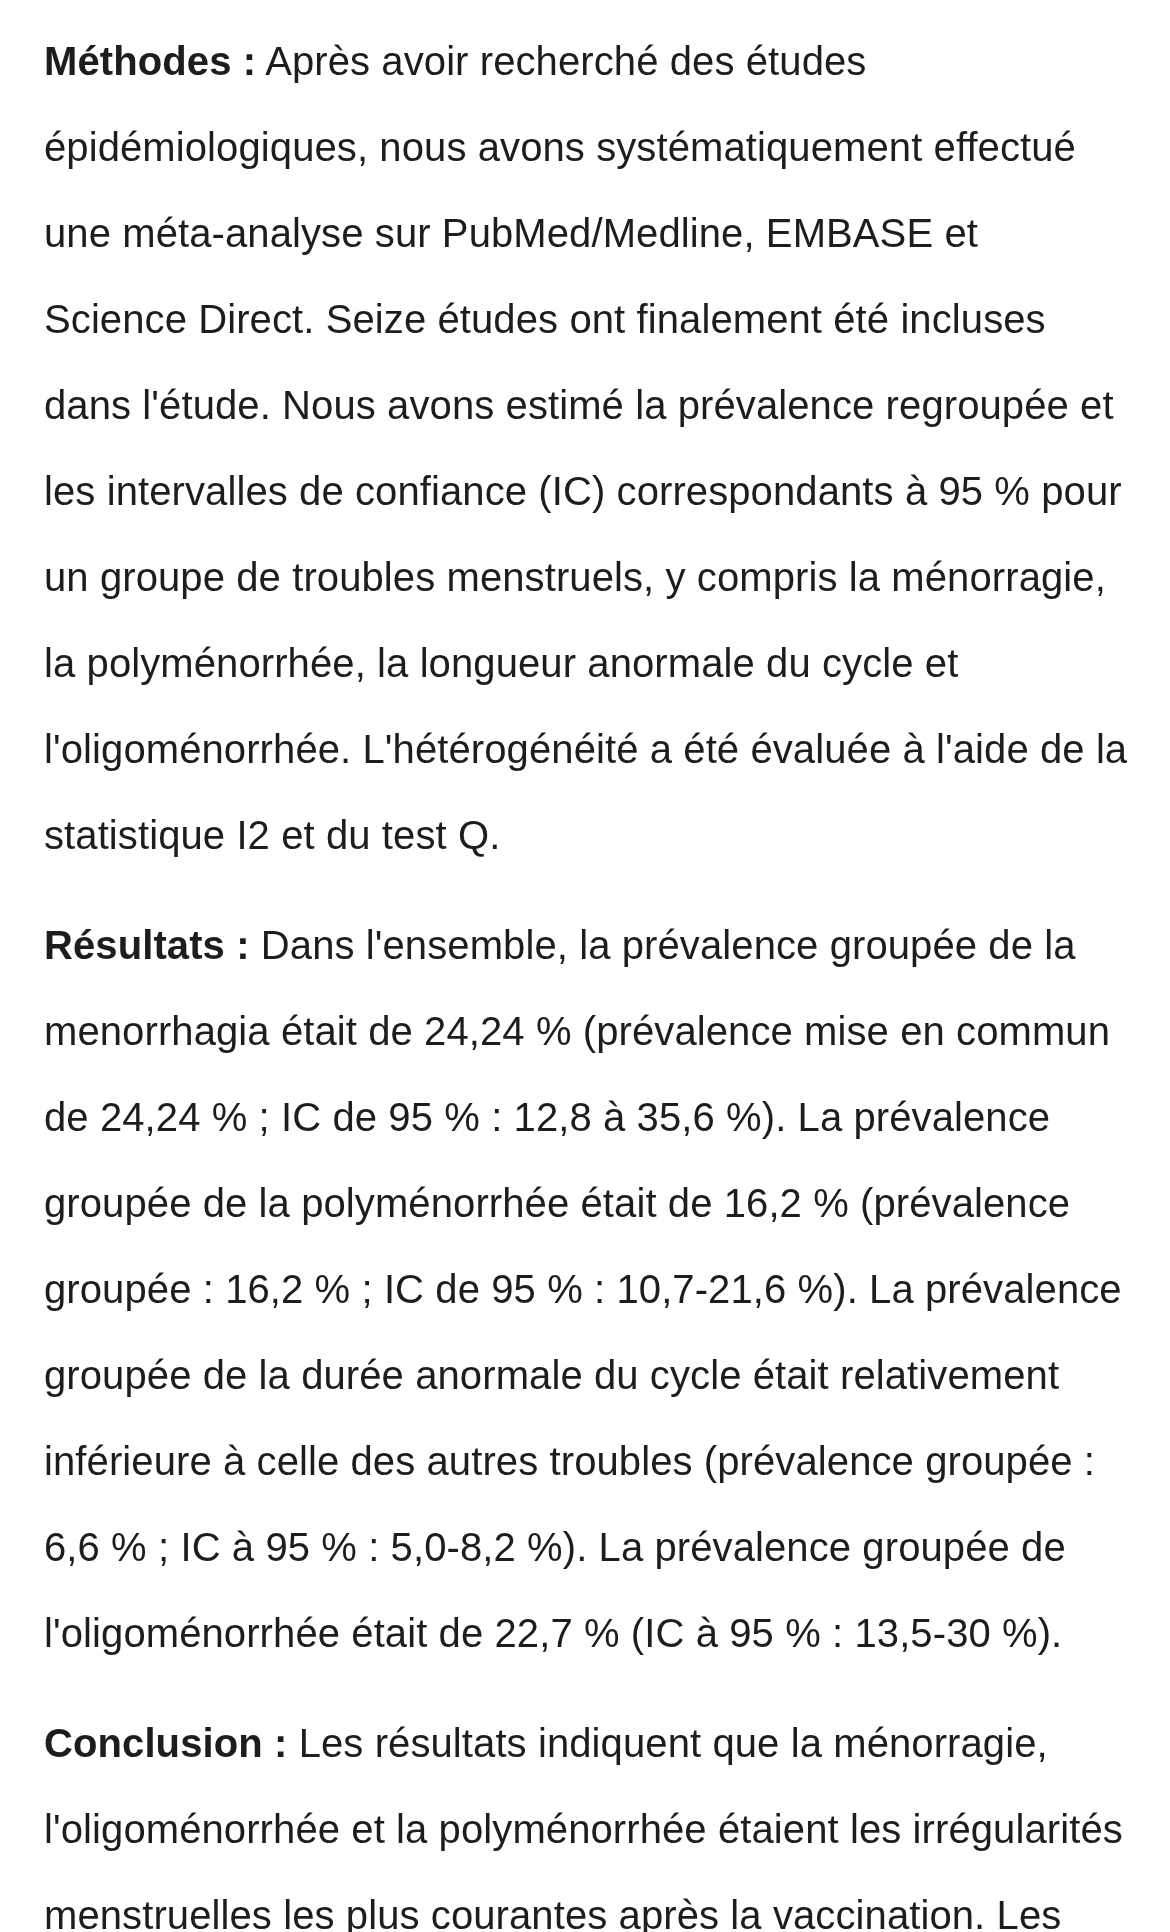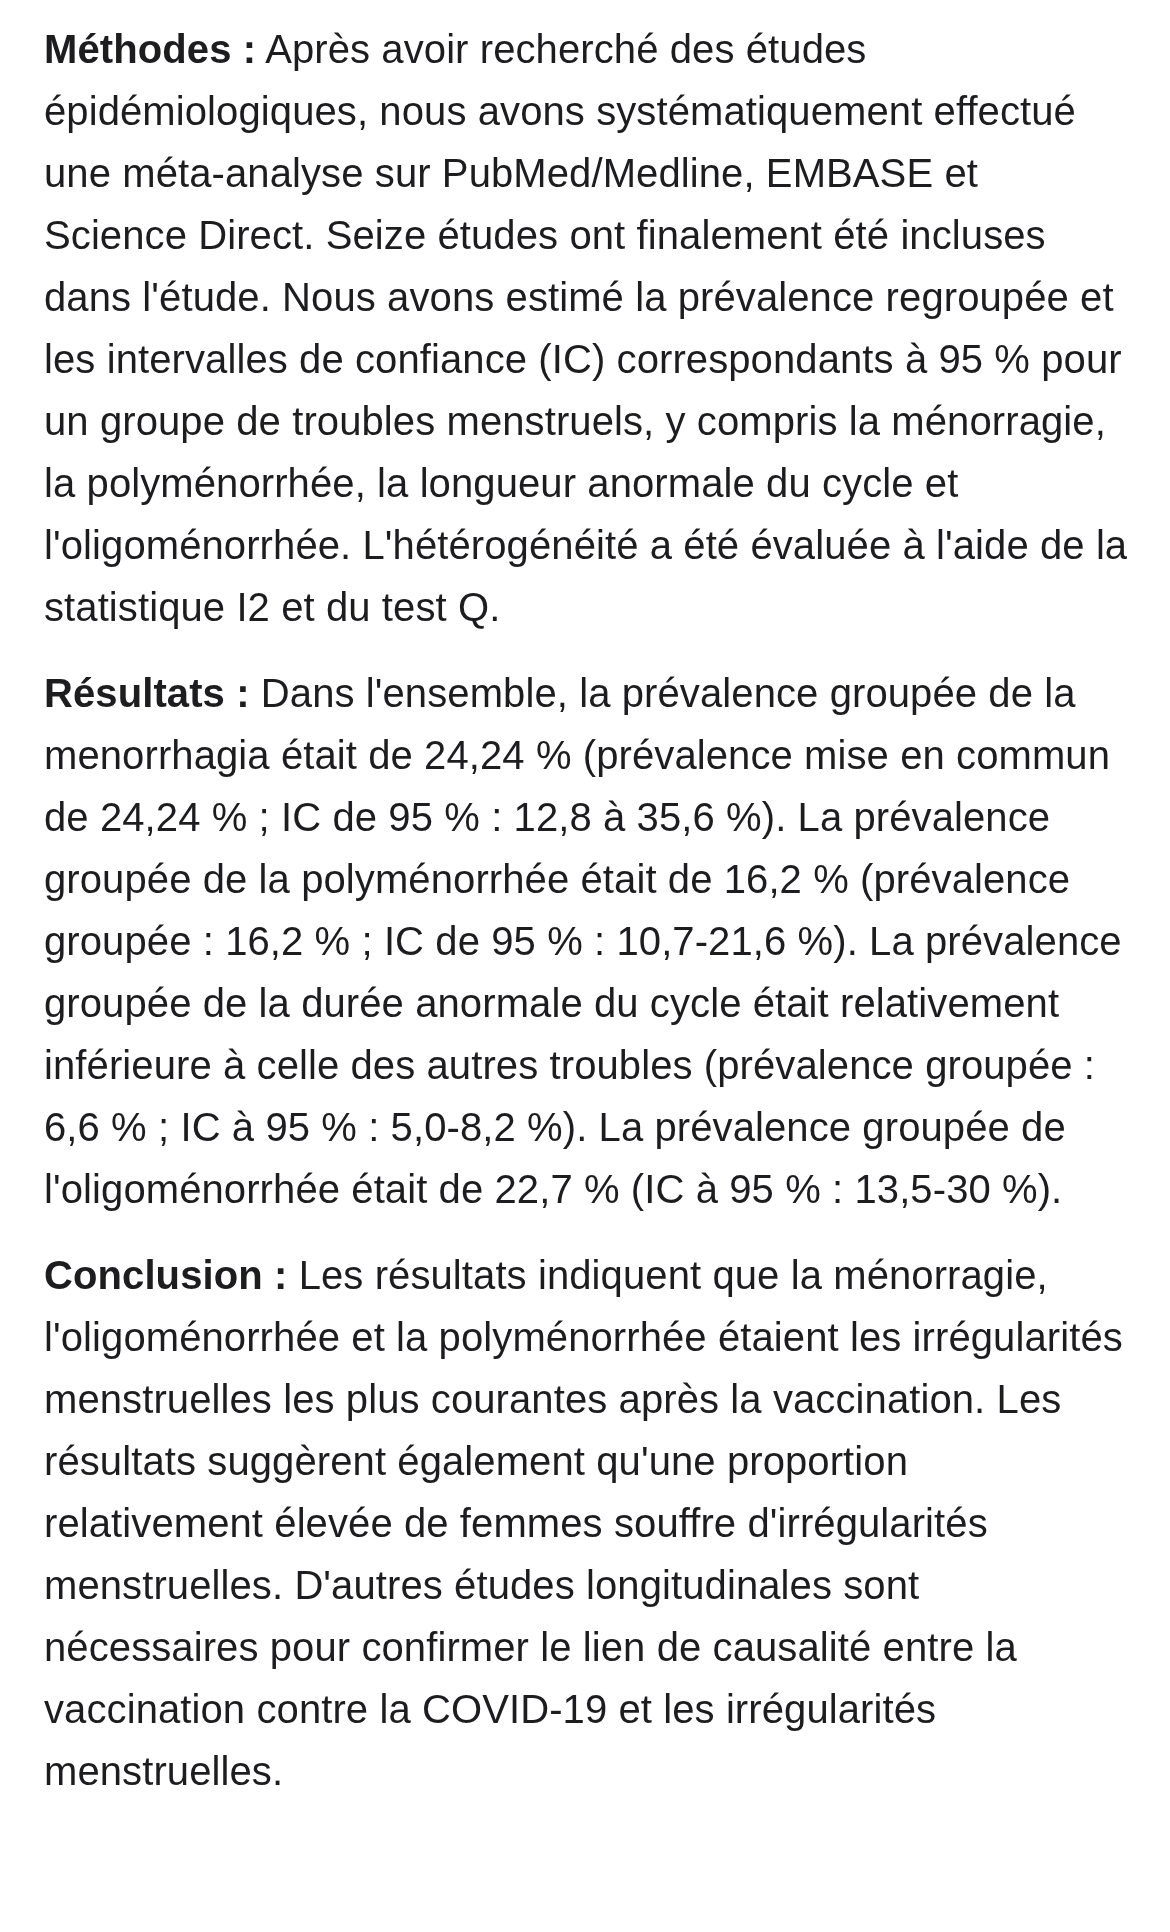--- a/index.html
+++ b/index.html
@@ -15,21 +15,21 @@
   }
   .abstract {
     box-sizing: border-box;
     width: 1170px;
     padding: 18px 42px 0 44px;
     color: #1d1d1f;
   }
   .abstract p {
     margin: 0 0 24px 0;
     font-size: 40px;
-    line-height: 62px;
+    line-height: 86px;
     font-weight: 400;
     letter-spacing: 0.1px;
     text-align: left;
   }
   .abstract p strong {
     font-weight: 700;
   }
 </style>
 </head>
 <body>

